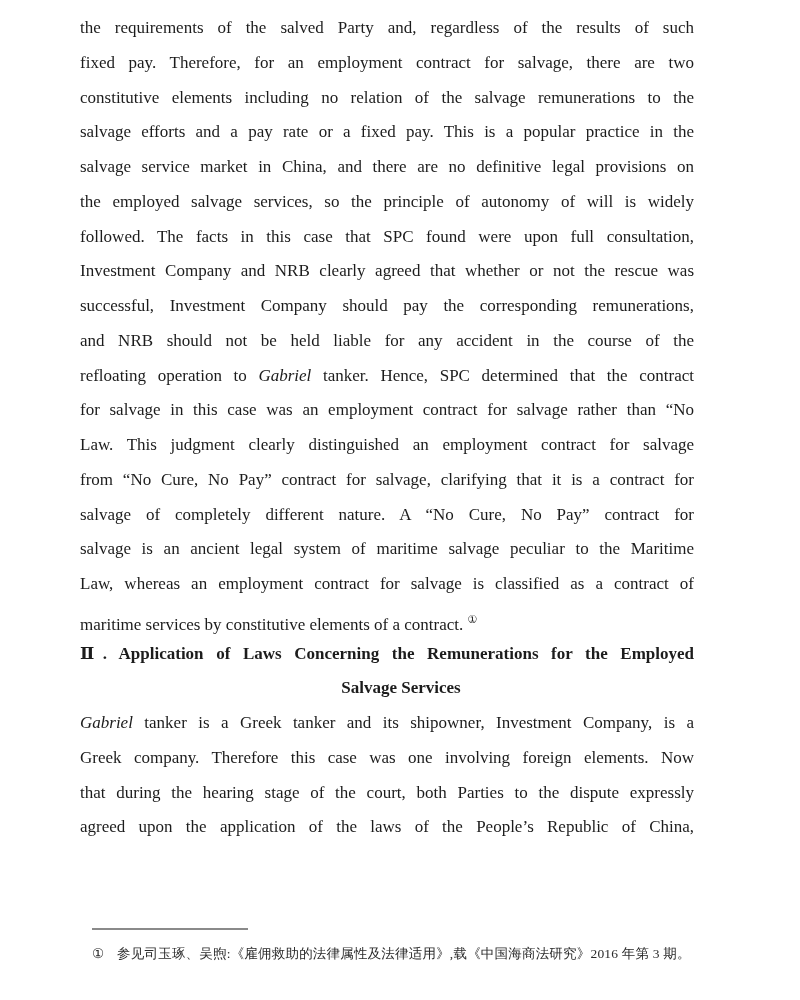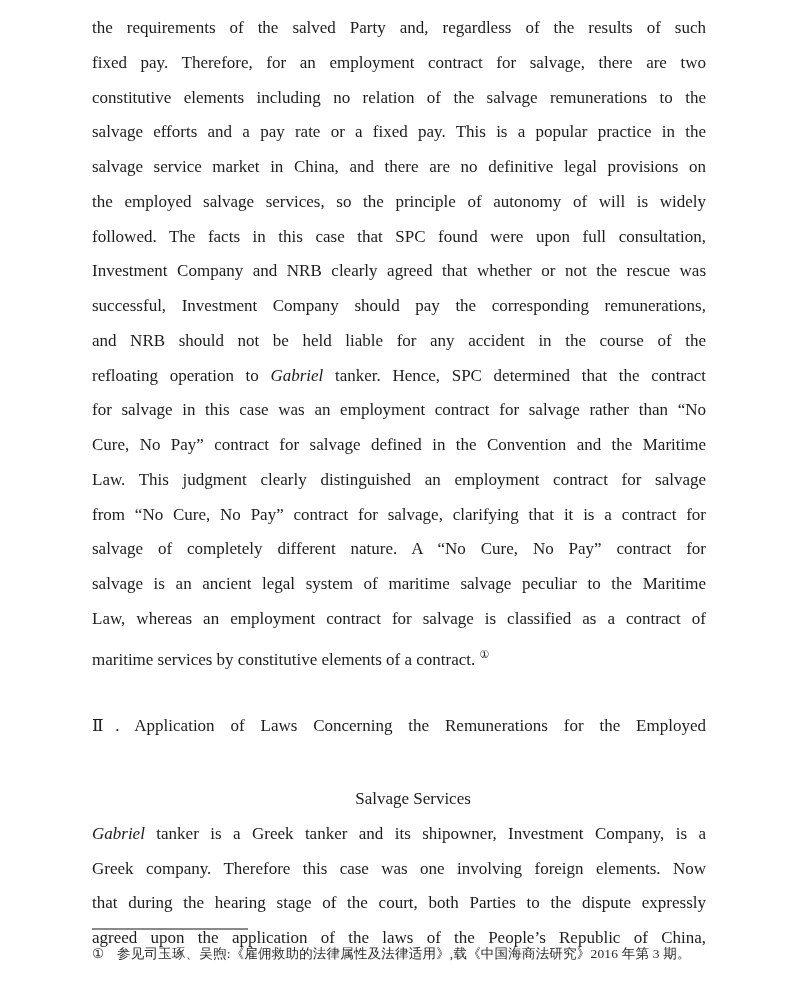--- a/index.html
+++ b/index.html
@@ -14,40 +14,39 @@
   }
   .page {
     position: relative;
     width: 800px;
     height: 1000px;
     background: #ffffff;
     overflow: hidden;
   }
   .text-block {
     position: absolute;
-    left: 92px;
+    left: 80px;
     top: 11px;
     width: 614px;
     color: #1c1c1c;
   }
   .line {
     font-size: 17px;
     line-height: 34.75px;
     height: 34.75px;
     white-space: nowrap;
     color: #1c1c1c;
   }
   .line.just {
     white-space: normal;
     text-align: justify;
     text-align-last: justify;
   }
   .line.h1, .line.h2 {
-    font-weight: normal;
-    margin-top: 38px;
+    font-weight: bold;
   }
   .line.h2 {
     padding-left: 28px;
     text-align: center;
   }
   .it {
     font-style: italic;
   }
   .sup {
     font-size: 11px;
@@ -92,21 +91,20 @@
       <div class="line body just"><span>constitutive elements including no relation of the salvage remunerations to the</span></div>
       <div class="line body just"><span>salvage efforts and a pay rate or a fixed pay. This is a popular practice in the</span></div>
       <div class="line body just"><span>salvage service market in China, and there are no definitive legal provisions on</span></div>
       <div class="line body just"><span>the employed salvage services, so the principle of autonomy of will is widely</span></div>
       <div class="line body just"><span>followed. The facts in this case that SPC found were upon full consultation,</span></div>
       <div class="line body just"><span>Investment Company and NRB clearly agreed that whether or not the rescue was</span></div>
       <div class="line body just"><span>successful, Investment Company should pay the corresponding remunerations,</span></div>
       <div class="line body just"><span>and NRB should not be held liable for any accident in the course of the</span></div>
       <div class="line body just"><span>refloating operation to </span><span class="it">Gabriel</span><span> tanker. Hence, SPC determined that the contract</span></div>
       <div class="line body just"><span>for salvage in this case was an employment contract for salvage rather than “No</span></div>
-      <div class="line body just"><span>Cure, No Pay” contract for salvage defined in the Convention and the Maritime</span></div>
       <div class="line body just"><span>Law. This judgment clearly distinguished an employment contract for salvage</span></div>
       <div class="line body just"><span>from “No Cure, No Pay” contract for salvage, clarifying that it is a contract for</span></div>
       <div class="line body just"><span>salvage of completely different nature. A “No Cure, No Pay” contract for</span></div>
       <div class="line body just"><span>salvage is an ancient legal system of maritime salvage peculiar to the Maritime</span></div>
       <div class="line body just"><span>Law, whereas an employment contract for salvage is classified as a contract of</span></div>
       <div class="line body"><span>maritime services by constitutive elements of a contract. </span><span class="sup">①</span></div>
       <div class="line h1 just"><span>Ⅱ. Application of Laws Concerning the Remunerations for the Employed</span></div>
       <div class="line h2"><span>Salvage Services</span></div>
       <div class="line body just"><span class="it">Gabriel</span><span> tanker is a Greek tanker and its shipowner, Investment Company, is a</span></div>
       <div class="line body just"><span>Greek company. Therefore this case was one involving foreign elements. Now</span></div>

